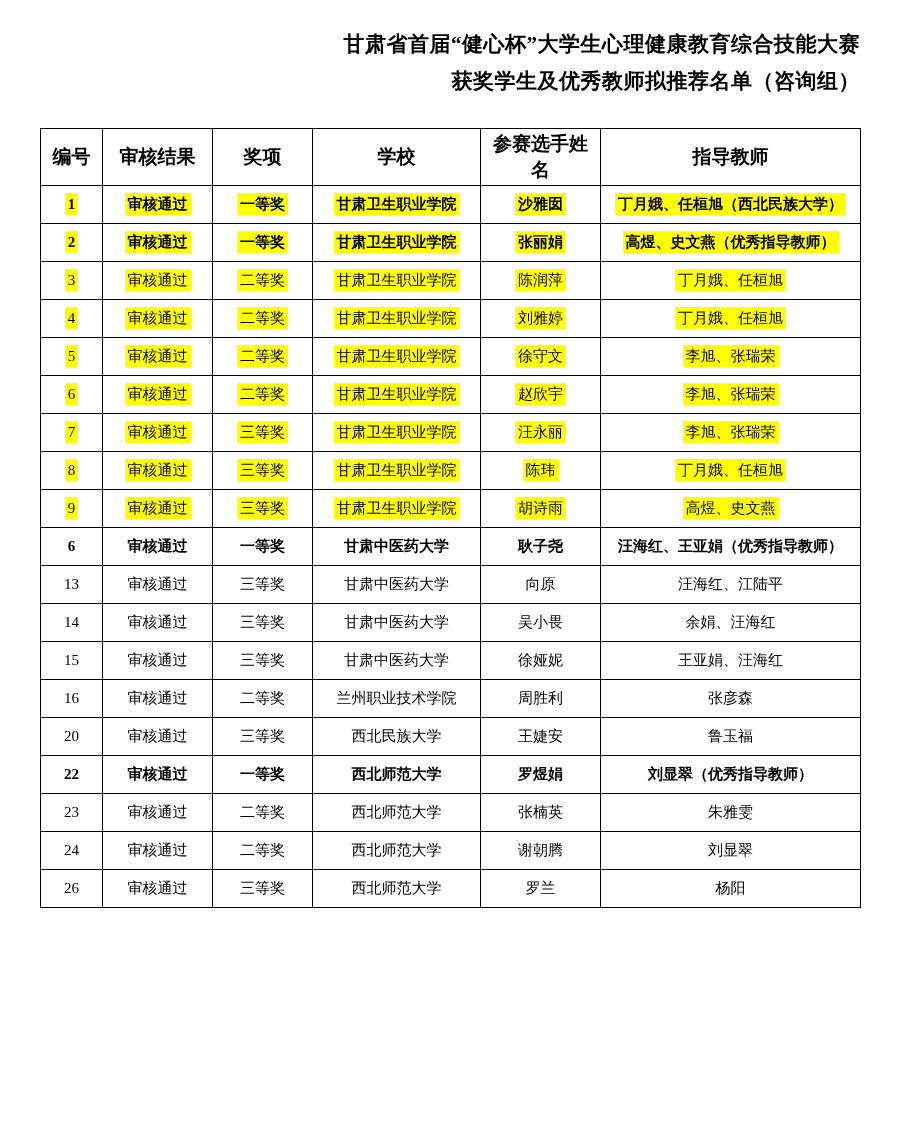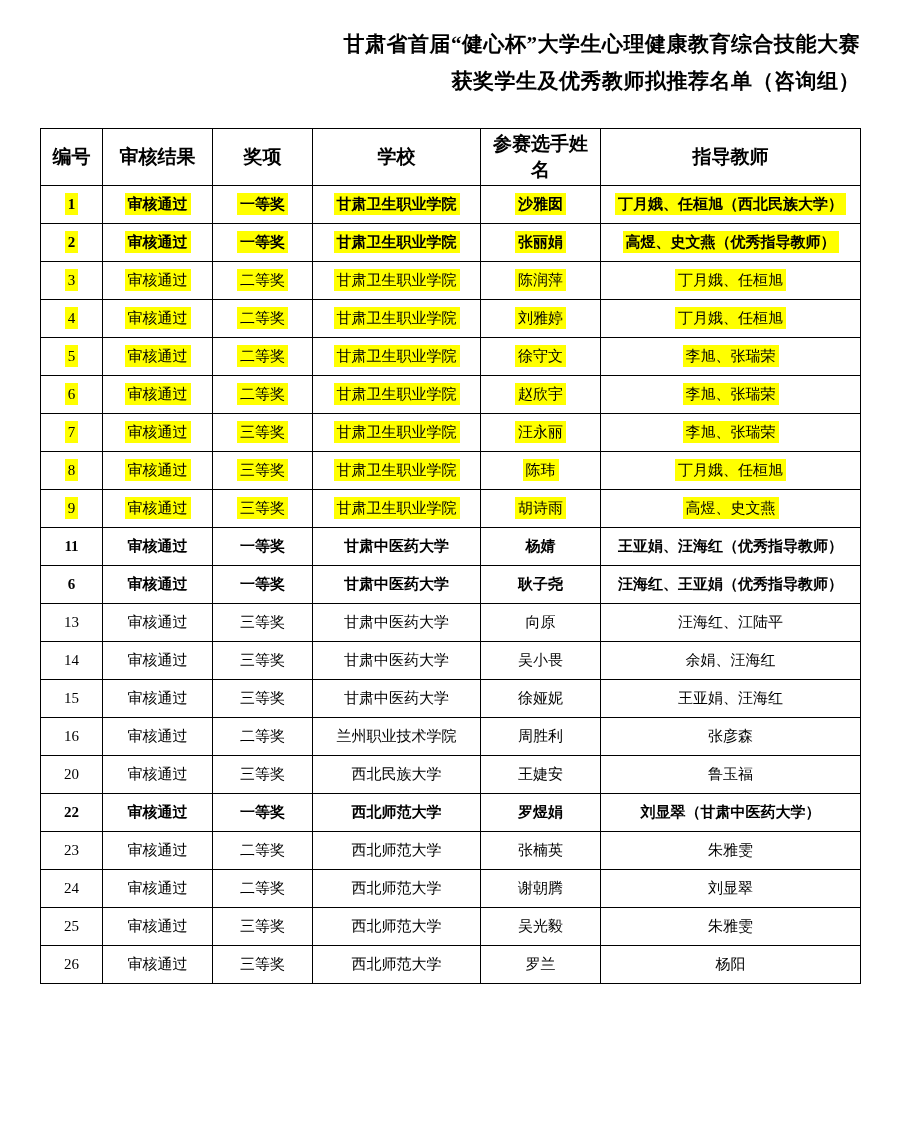--- a/index.html
+++ b/index.html
@@ -166,28 +166,20 @@
         </tr>
         <tr class="hl">
           <td><span class="cell-inner">9</span></td>
           <td><span class="cell-inner">审核通过</span></td>
           <td><span class="cell-inner">三等奖</span></td>
           <td><span class="cell-inner">甘肃卫生职业学院</span></td>
           <td><span class="cell-inner">胡诗雨</span></td>
           <td><span class="cell-inner">高煜、史文燕</span></td>
         </tr>
         <tr class="bold-row">
-          <td><span class="cell-inner">11</span></td>
-          <td><span class="cell-inner">审核通过</span></td>
-          <td><span class="cell-inner">一等奖</span></td>
-          <td><span class="cell-inner">甘肃中医药大学</span></td>
-          <td><span class="cell-inner">杨婧</span></td>
-          <td><span class="cell-inner">王亚娟、汪海红（优秀指导教师）</span></td>
-        </tr>
-        <tr class="bold-row">
           <td><span class="cell-inner">6</span></td>
           <td><span class="cell-inner">审核通过</span></td>
           <td><span class="cell-inner">一等奖</span></td>
           <td><span class="cell-inner">甘肃中医药大学</span></td>
           <td><span class="cell-inner">耿子尧</span></td>
           <td><span class="cell-inner">汪海红、王亚娟（优秀指导教师）</span></td>
         </tr>
         <tr>
           <td><span class="cell-inner">13</span></td>
           <td><span class="cell-inner">审核通过</span></td>
@@ -227,47 +219,39 @@
           <td><span class="cell-inner">西北民族大学</span></td>
           <td><span class="cell-inner">王婕安</span></td>
           <td><span class="cell-inner">鲁玉福</span></td>
         </tr>
         <tr class="bold-row">
           <td><span class="cell-inner">22</span></td>
           <td><span class="cell-inner">审核通过</span></td>
           <td><span class="cell-inner">一等奖</span></td>
           <td><span class="cell-inner">西北师范大学</span></td>
           <td><span class="cell-inner">罗煜娟</span></td>
-          <td><span class="cell-inner">刘显翠（甘肃中医药大学）</span></td>
+          <td><span class="cell-inner">刘显翠（优秀指导教师）</span></td>
         </tr>
         <tr>
           <td><span class="cell-inner">23</span></td>
           <td><span class="cell-inner">审核通过</span></td>
           <td><span class="cell-inner">二等奖</span></td>
           <td><span class="cell-inner">西北师范大学</span></td>
           <td><span class="cell-inner">张楠英</span></td>
           <td><span class="cell-inner">朱雅雯</span></td>
         </tr>
         <tr>
           <td><span class="cell-inner">24</span></td>
           <td><span class="cell-inner">审核通过</span></td>
           <td><span class="cell-inner">二等奖</span></td>
           <td><span class="cell-inner">西北师范大学</span></td>
           <td><span class="cell-inner">谢朝腾</span></td>
           <td><span class="cell-inner">刘显翠</span></td>
         </tr>
         <tr>
-          <td><span class="cell-inner">25</span></td>
-          <td><span class="cell-inner">审核通过</span></td>
-          <td><span class="cell-inner">三等奖</span></td>
-          <td><span class="cell-inner">西北师范大学</span></td>
-          <td><span class="cell-inner">吴光毅</span></td>
-          <td><span class="cell-inner">朱雅雯</span></td>
-        </tr>
-        <tr>
           <td><span class="cell-inner">26</span></td>
           <td><span class="cell-inner">审核通过</span></td>
           <td><span class="cell-inner">三等奖</span></td>
           <td><span class="cell-inner">西北师范大学</span></td>
           <td><span class="cell-inner">罗兰</span></td>
           <td><span class="cell-inner">杨阳</span></td>
         </tr>
       </tbody>
   </table>
 

